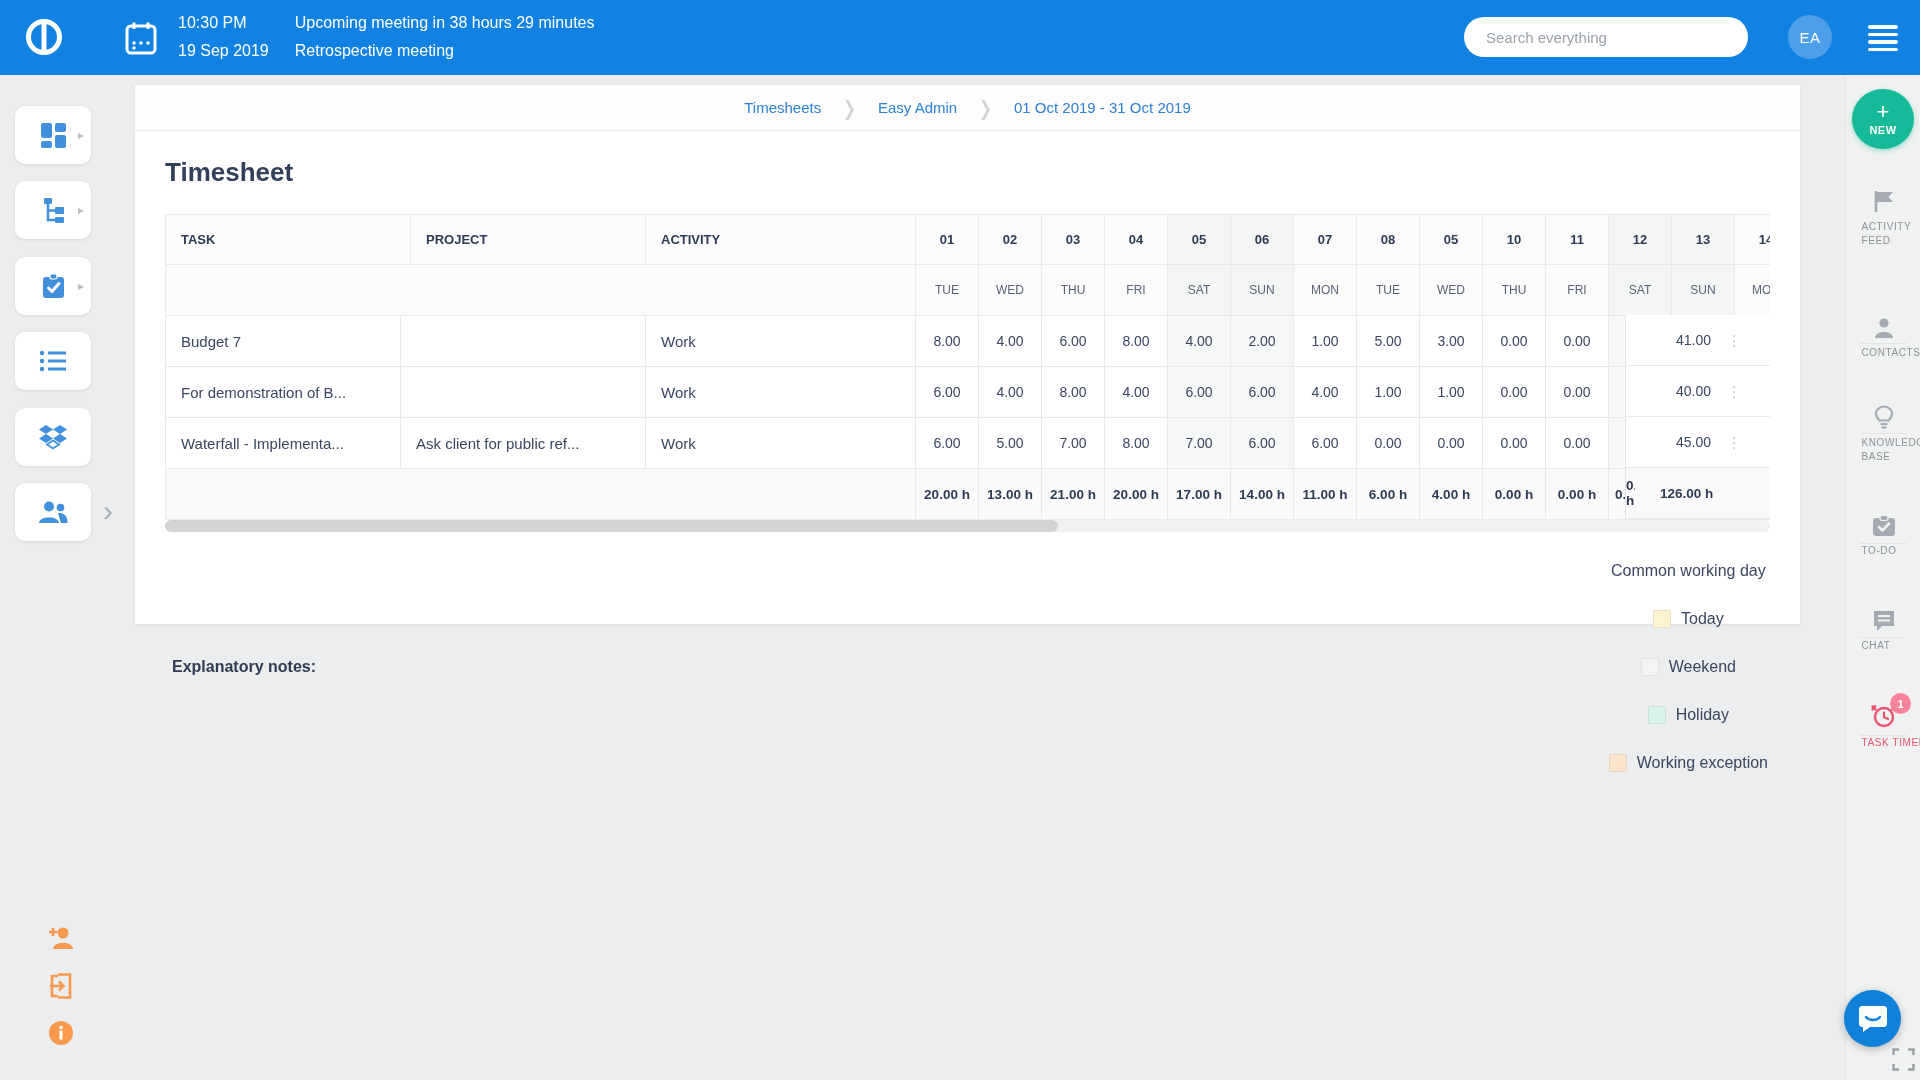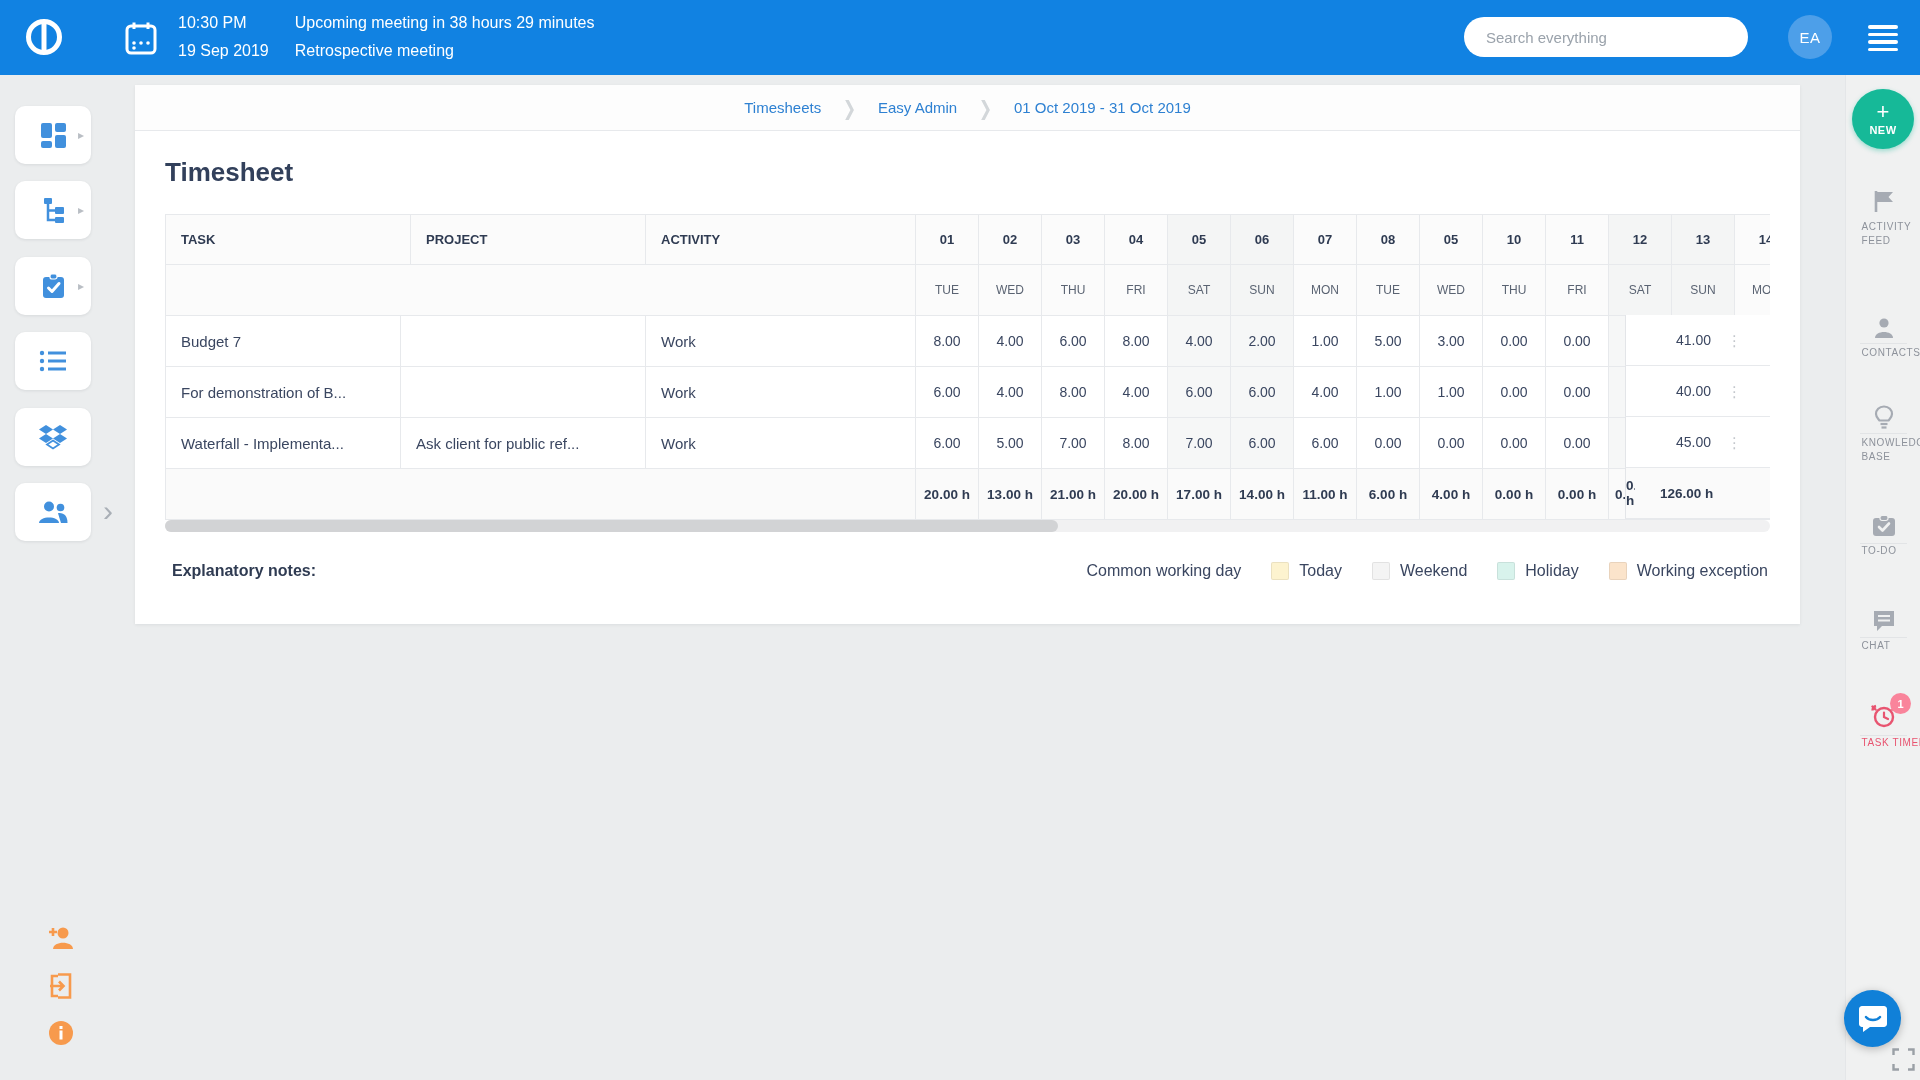--- a/index.html
+++ b/index.html
@@ -63,21 +63,21 @@
   .ov-row .kebab{color:#c3c7cc;font-size:15px;cursor:pointer;line-height:1;}
   .ov-total{background:#fafafa;font-weight:700;font-size:13.5px;color:#2f3b52;justify-content:flex-start;padding-left:0;}
   .ov-total .sliver{display:inline-block;width:9px;overflow:hidden;margin-right:9px;}
 
   .hscroll{width:1605px;height:12px;background:#f1f1f2;border-radius:6px;margin-top:0;}
   .hscroll .thumb{width:893px;height:12px;background:#d2d3d5;border-radius:6px;cursor:grab;}
 
   
   .legendrow{display:flex;align-items:center;justify-content:space-between;padding:30px 32px 0 37px;}
   .legend-label{font-size:16px;font-weight:700;color:#2f3b52;}
-  .legend-items{display:flex;align-items:flex-end;gap:30px;}
+  .legend-items{display:flex;align-items:center;gap:30px;flex-direction:column;}
   .legend-item{display:flex;align-items:center;gap:10px;font-size:16px;color:#3a4660;}
   .swatch{width:18px;height:18px;border-radius:2px;border:1px solid rgba(0,0,0,.07);box-sizing:border-box;}
 
   
   .rsidebar{position:absolute;left:1845px;top:75px;width:75px;height:1005px;background:#f0f1f1;border-left:1px solid #e4e6e8;z-index:20;}
   .newbtn{position:absolute;left:6px;top:14px;width:62px;height:60px;border-radius:50%;background:#16b998;color:#fff;
           display:flex;flex-direction:column;align-items:center;justify-content:center;cursor:pointer;
           box-shadow:0 2px 5px rgba(22,185,152,.4);}
   .newbtn .plus{font-size:22px;line-height:20px;font-weight:400;}
   .newbtn .nlabel{font-size:11px;font-weight:700;letter-spacing:.5px;margin-top:2px;}

